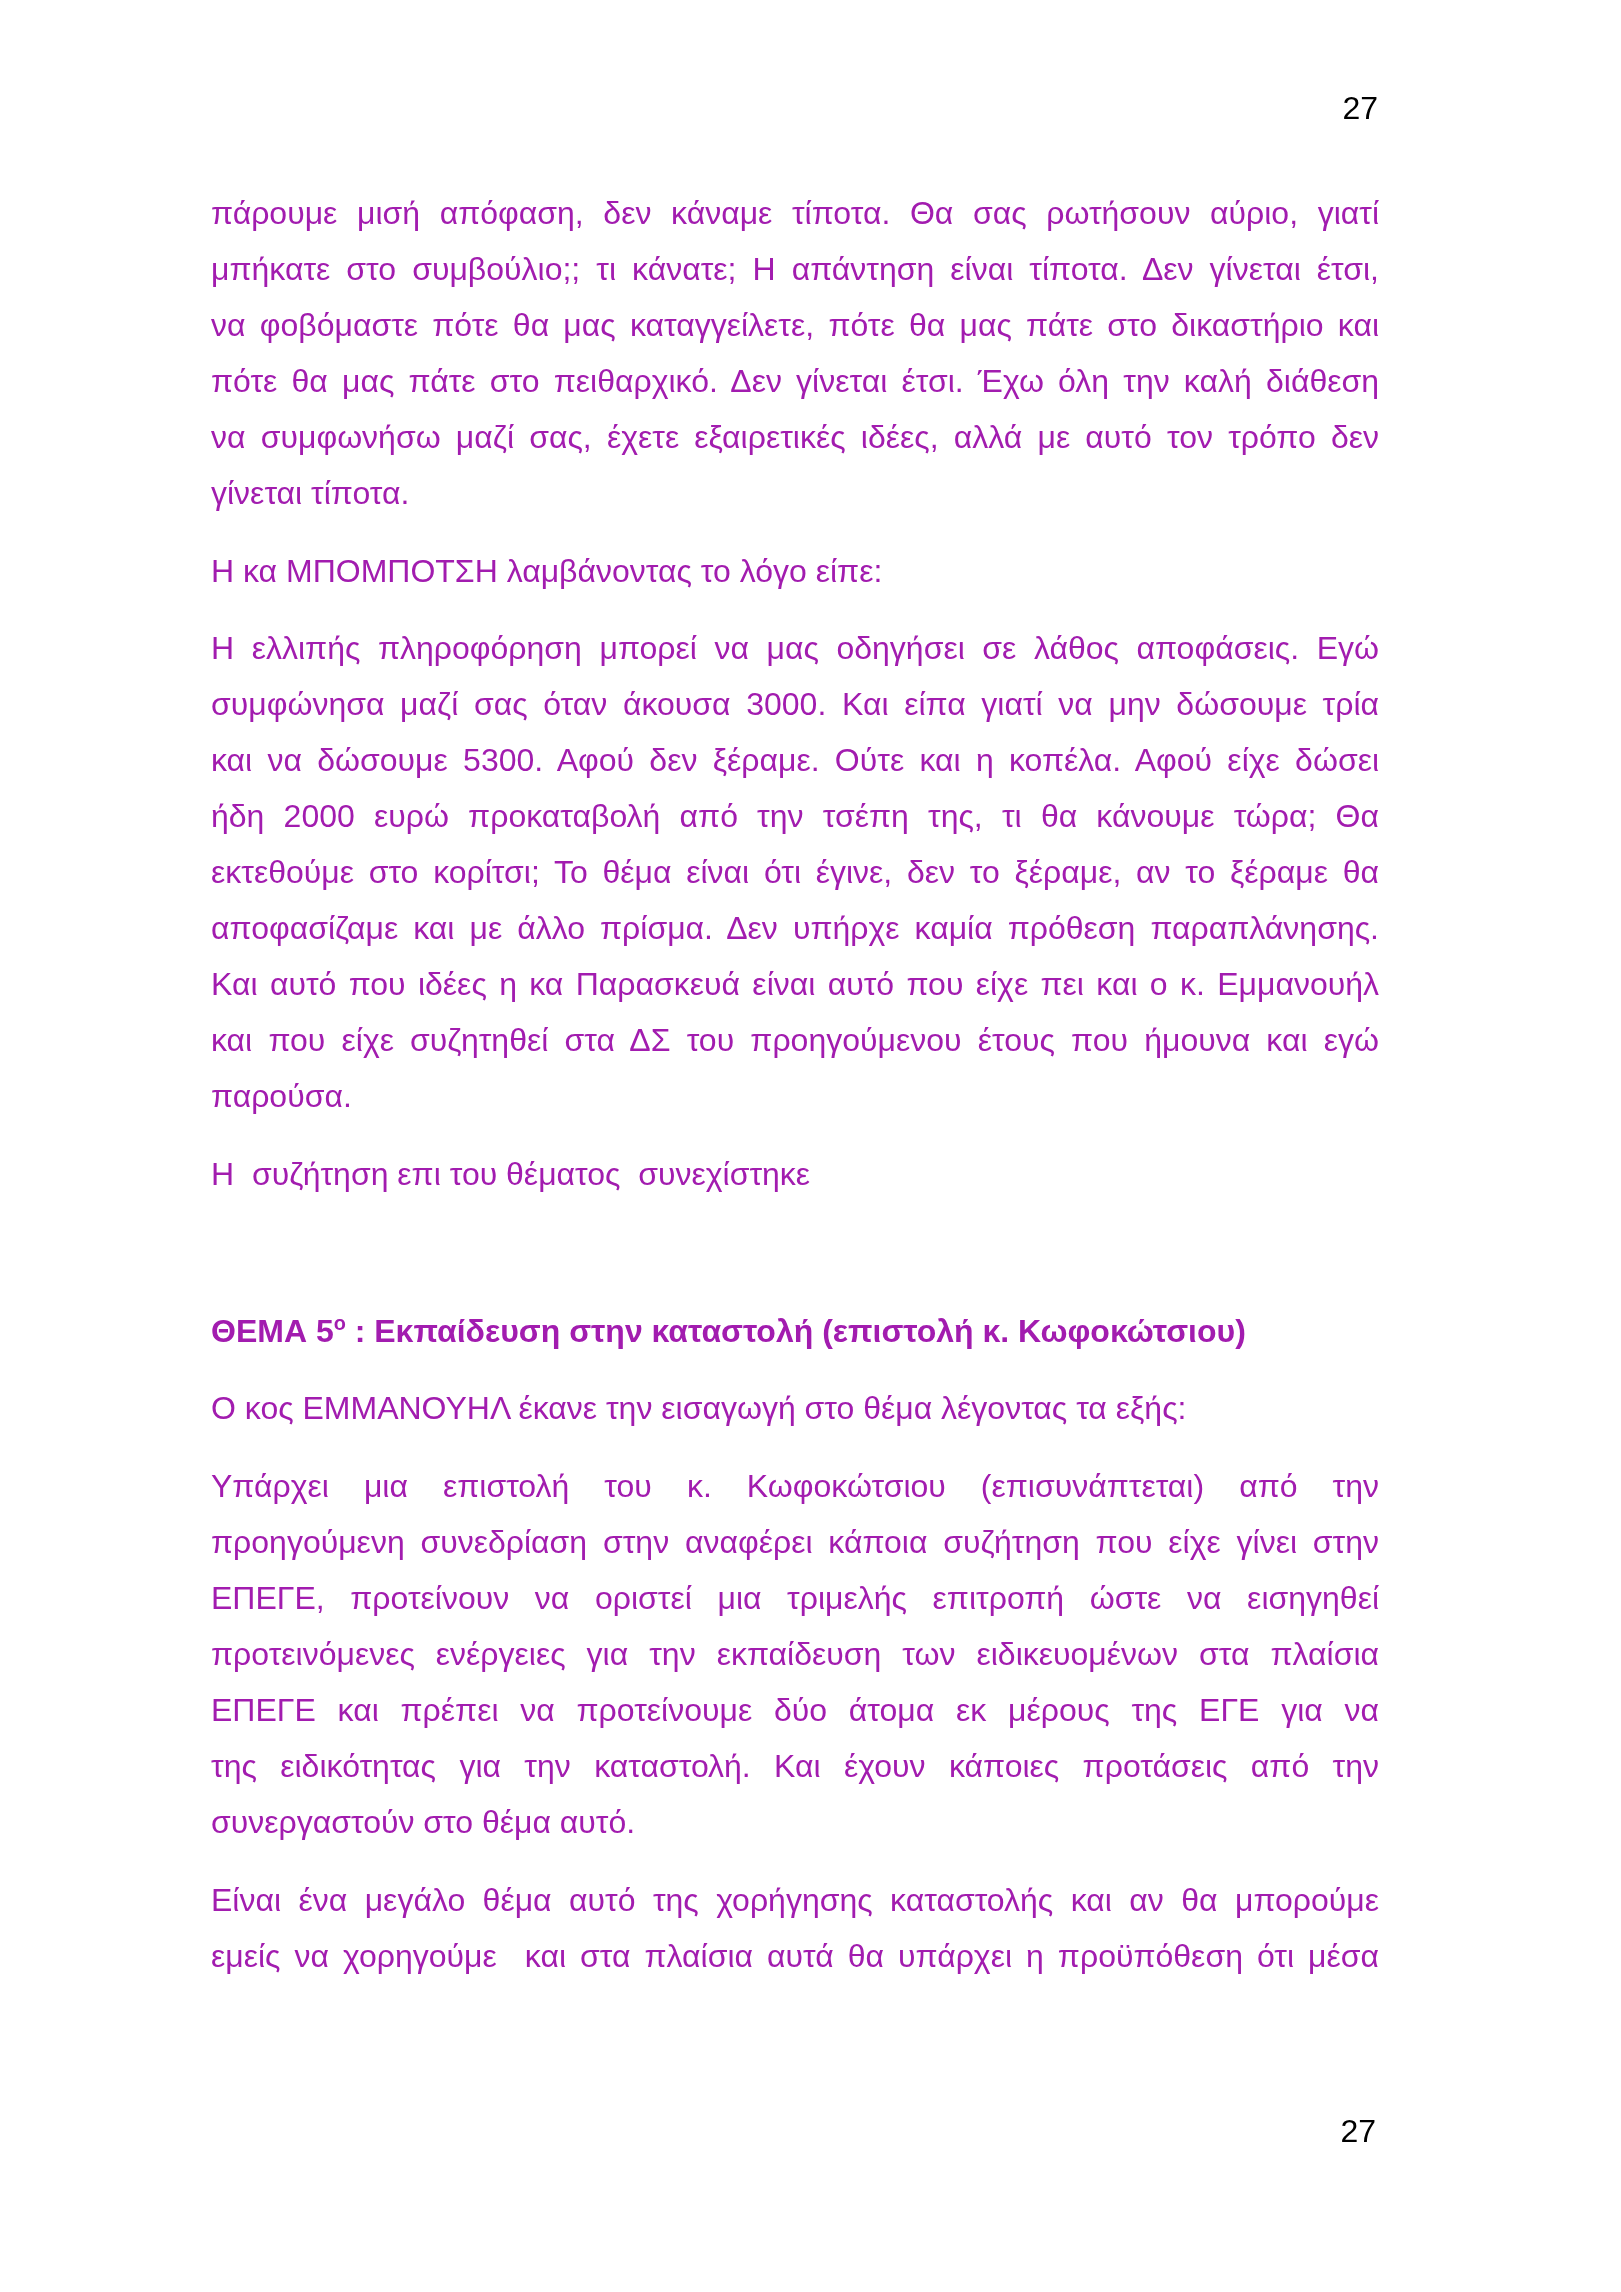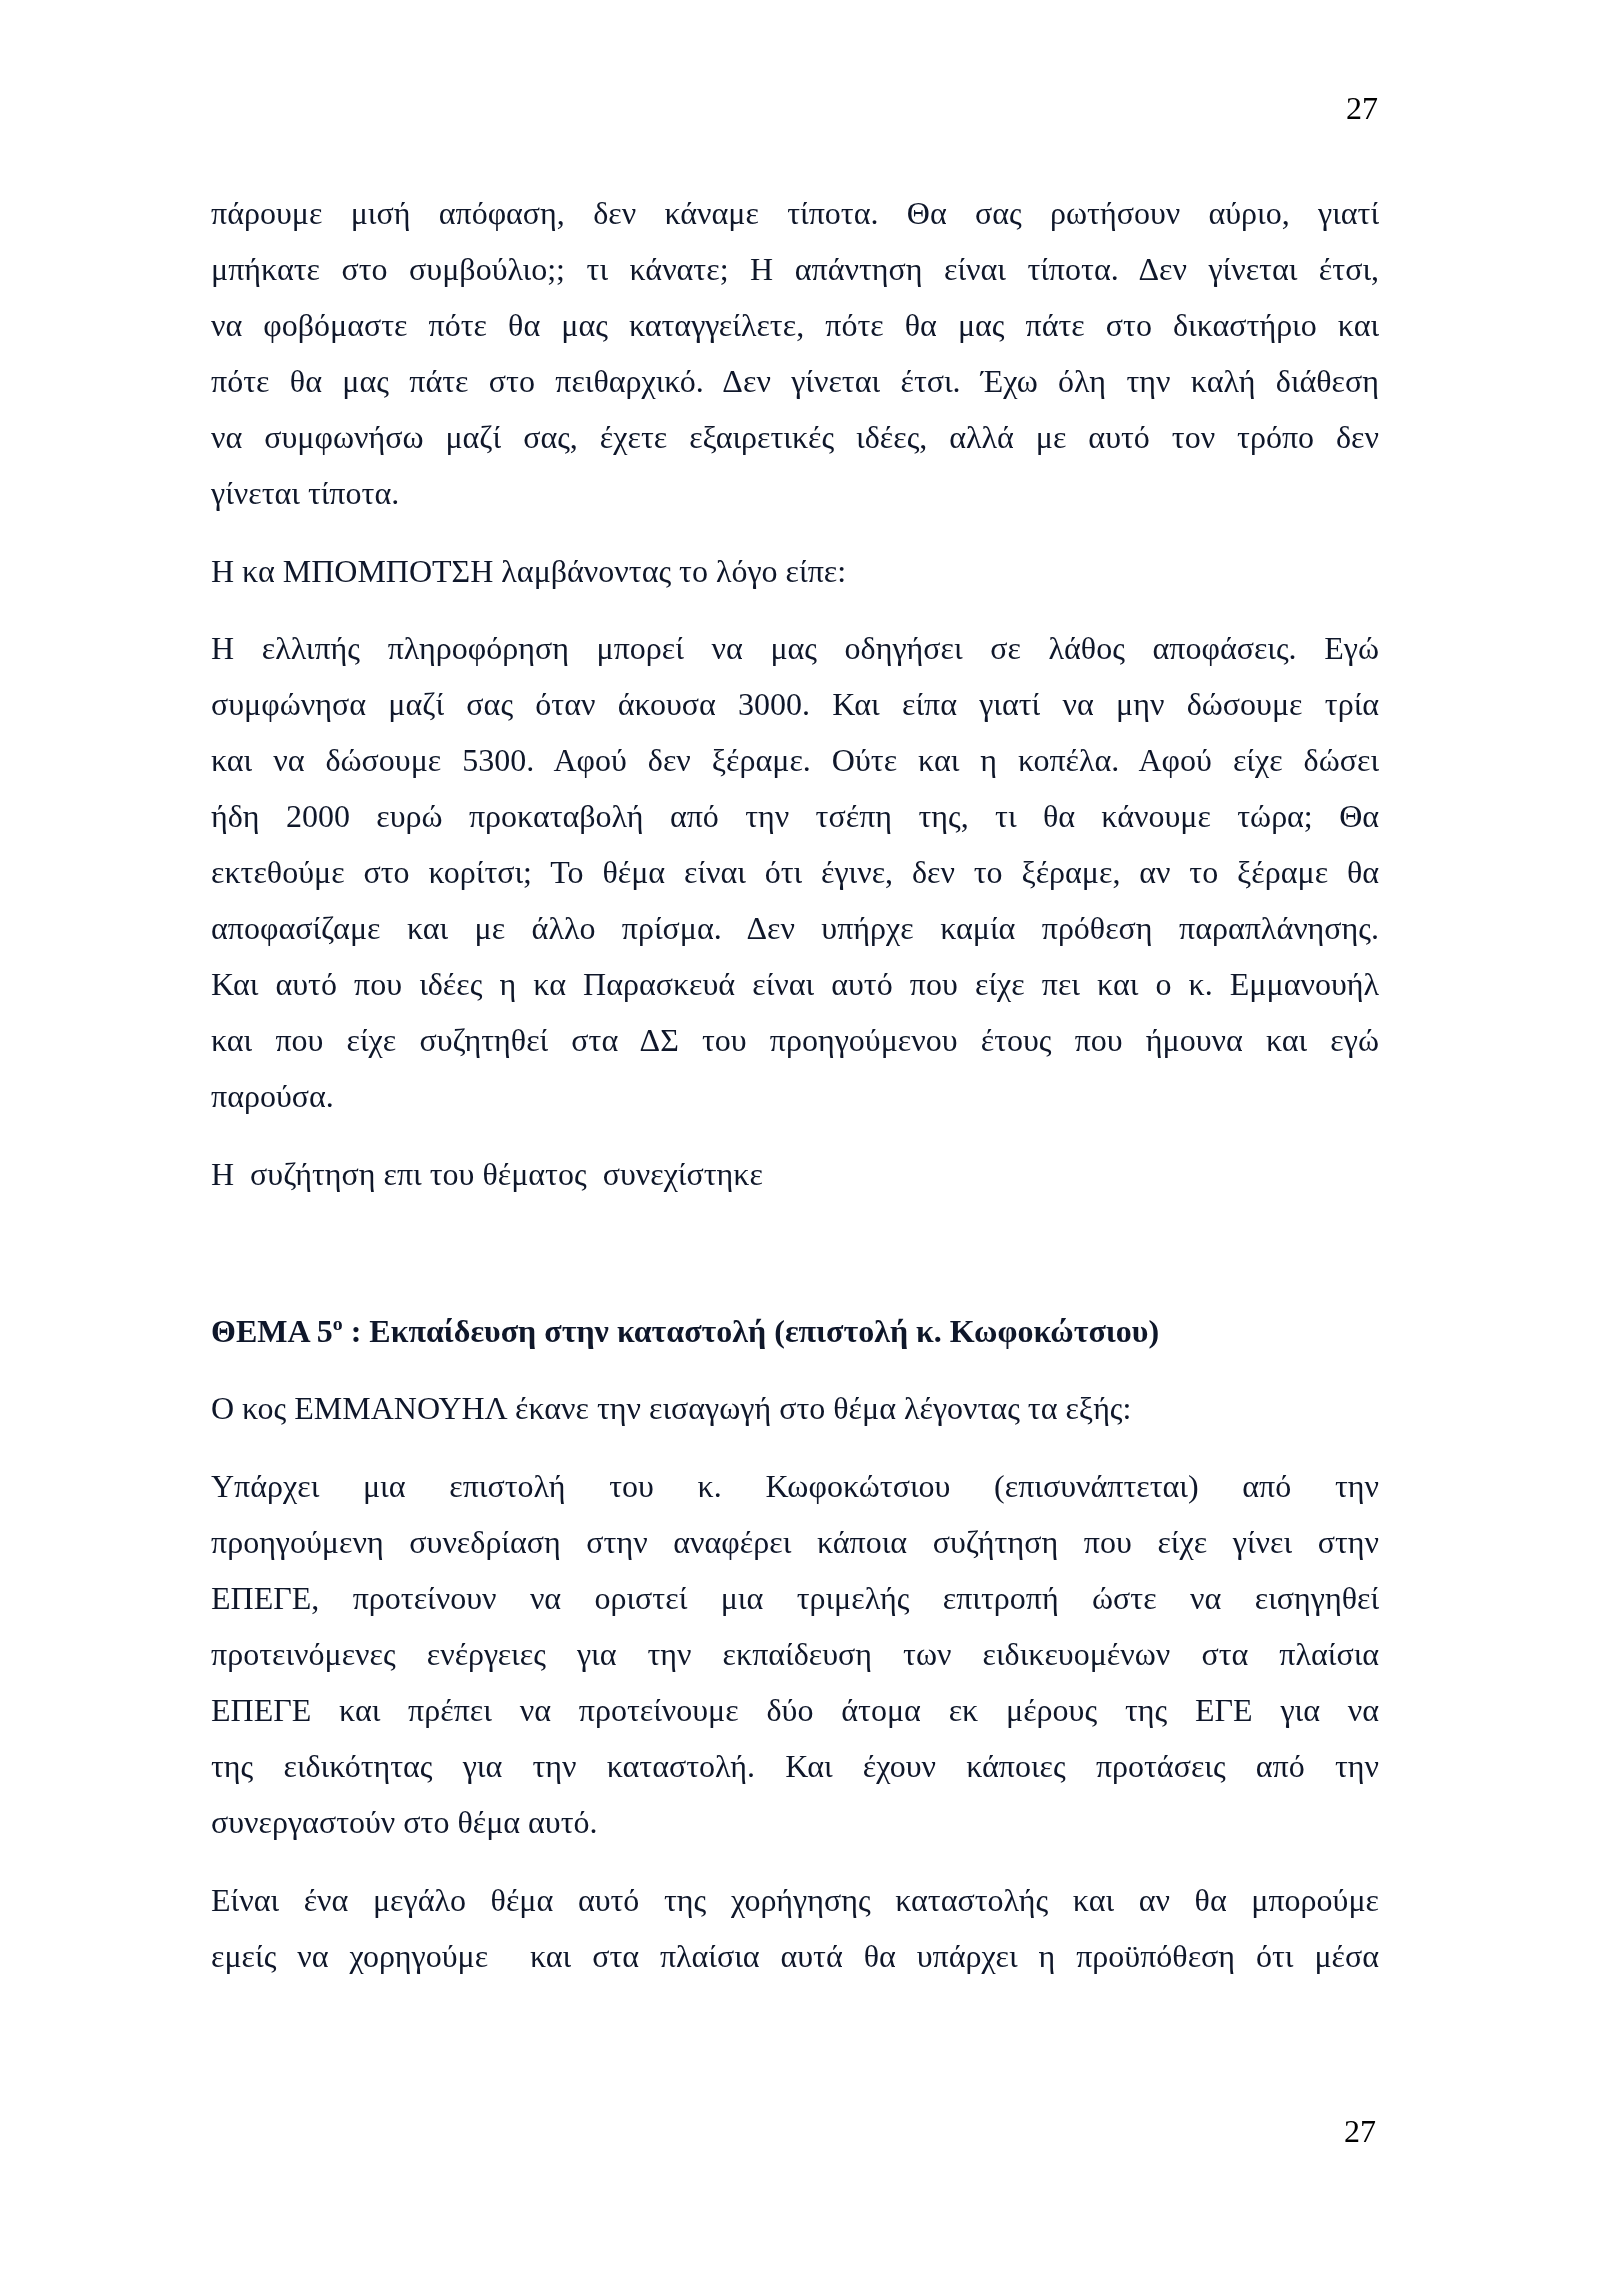--- a/index.html
+++ b/index.html
@@ -6,21 +6,21 @@
     margin: 0;
     padding: 0;
     background: #ffffff;
   }
   .page {
     position: relative;
     width: 1621px;
     height: 2240px;
     background: #ffffff;
     color: #000000;
-    font-family: Liberation Serif, serif;
+    font-family: Liberation Sans, sans-serif;
     overflow: hidden;
   }
   .pagenum {
     position: absolute;
     font-size: 32px;
     line-height: 37px;
     color: #000000;
   }
   .pagenum.top    { top: 90px;  right: 243px; }
   .pagenum.bottom { top: 2113px; right: 245px; }
@@ -32,21 +32,21 @@
     width: 1168px;
   }
   .paragraph { margin: 0 0 21.6px 0; }
   .paragraph.space-before { margin-top: 101px; }
   .paragraph.bold .line { font-weight: bold; }
   .line {
     font-size: 32px;
     line-height: 56px;
     white-space: pre-wrap;
     text-align: left;
-    color: #0f172a;
+    color: #a21caf;
   }
   .line.just {
     text-align: justify;
     text-align-last: justify;
   }
   .line sup {
     font-size: 0.62em;
     line-height: 0;
     vertical-align: super;
   }

